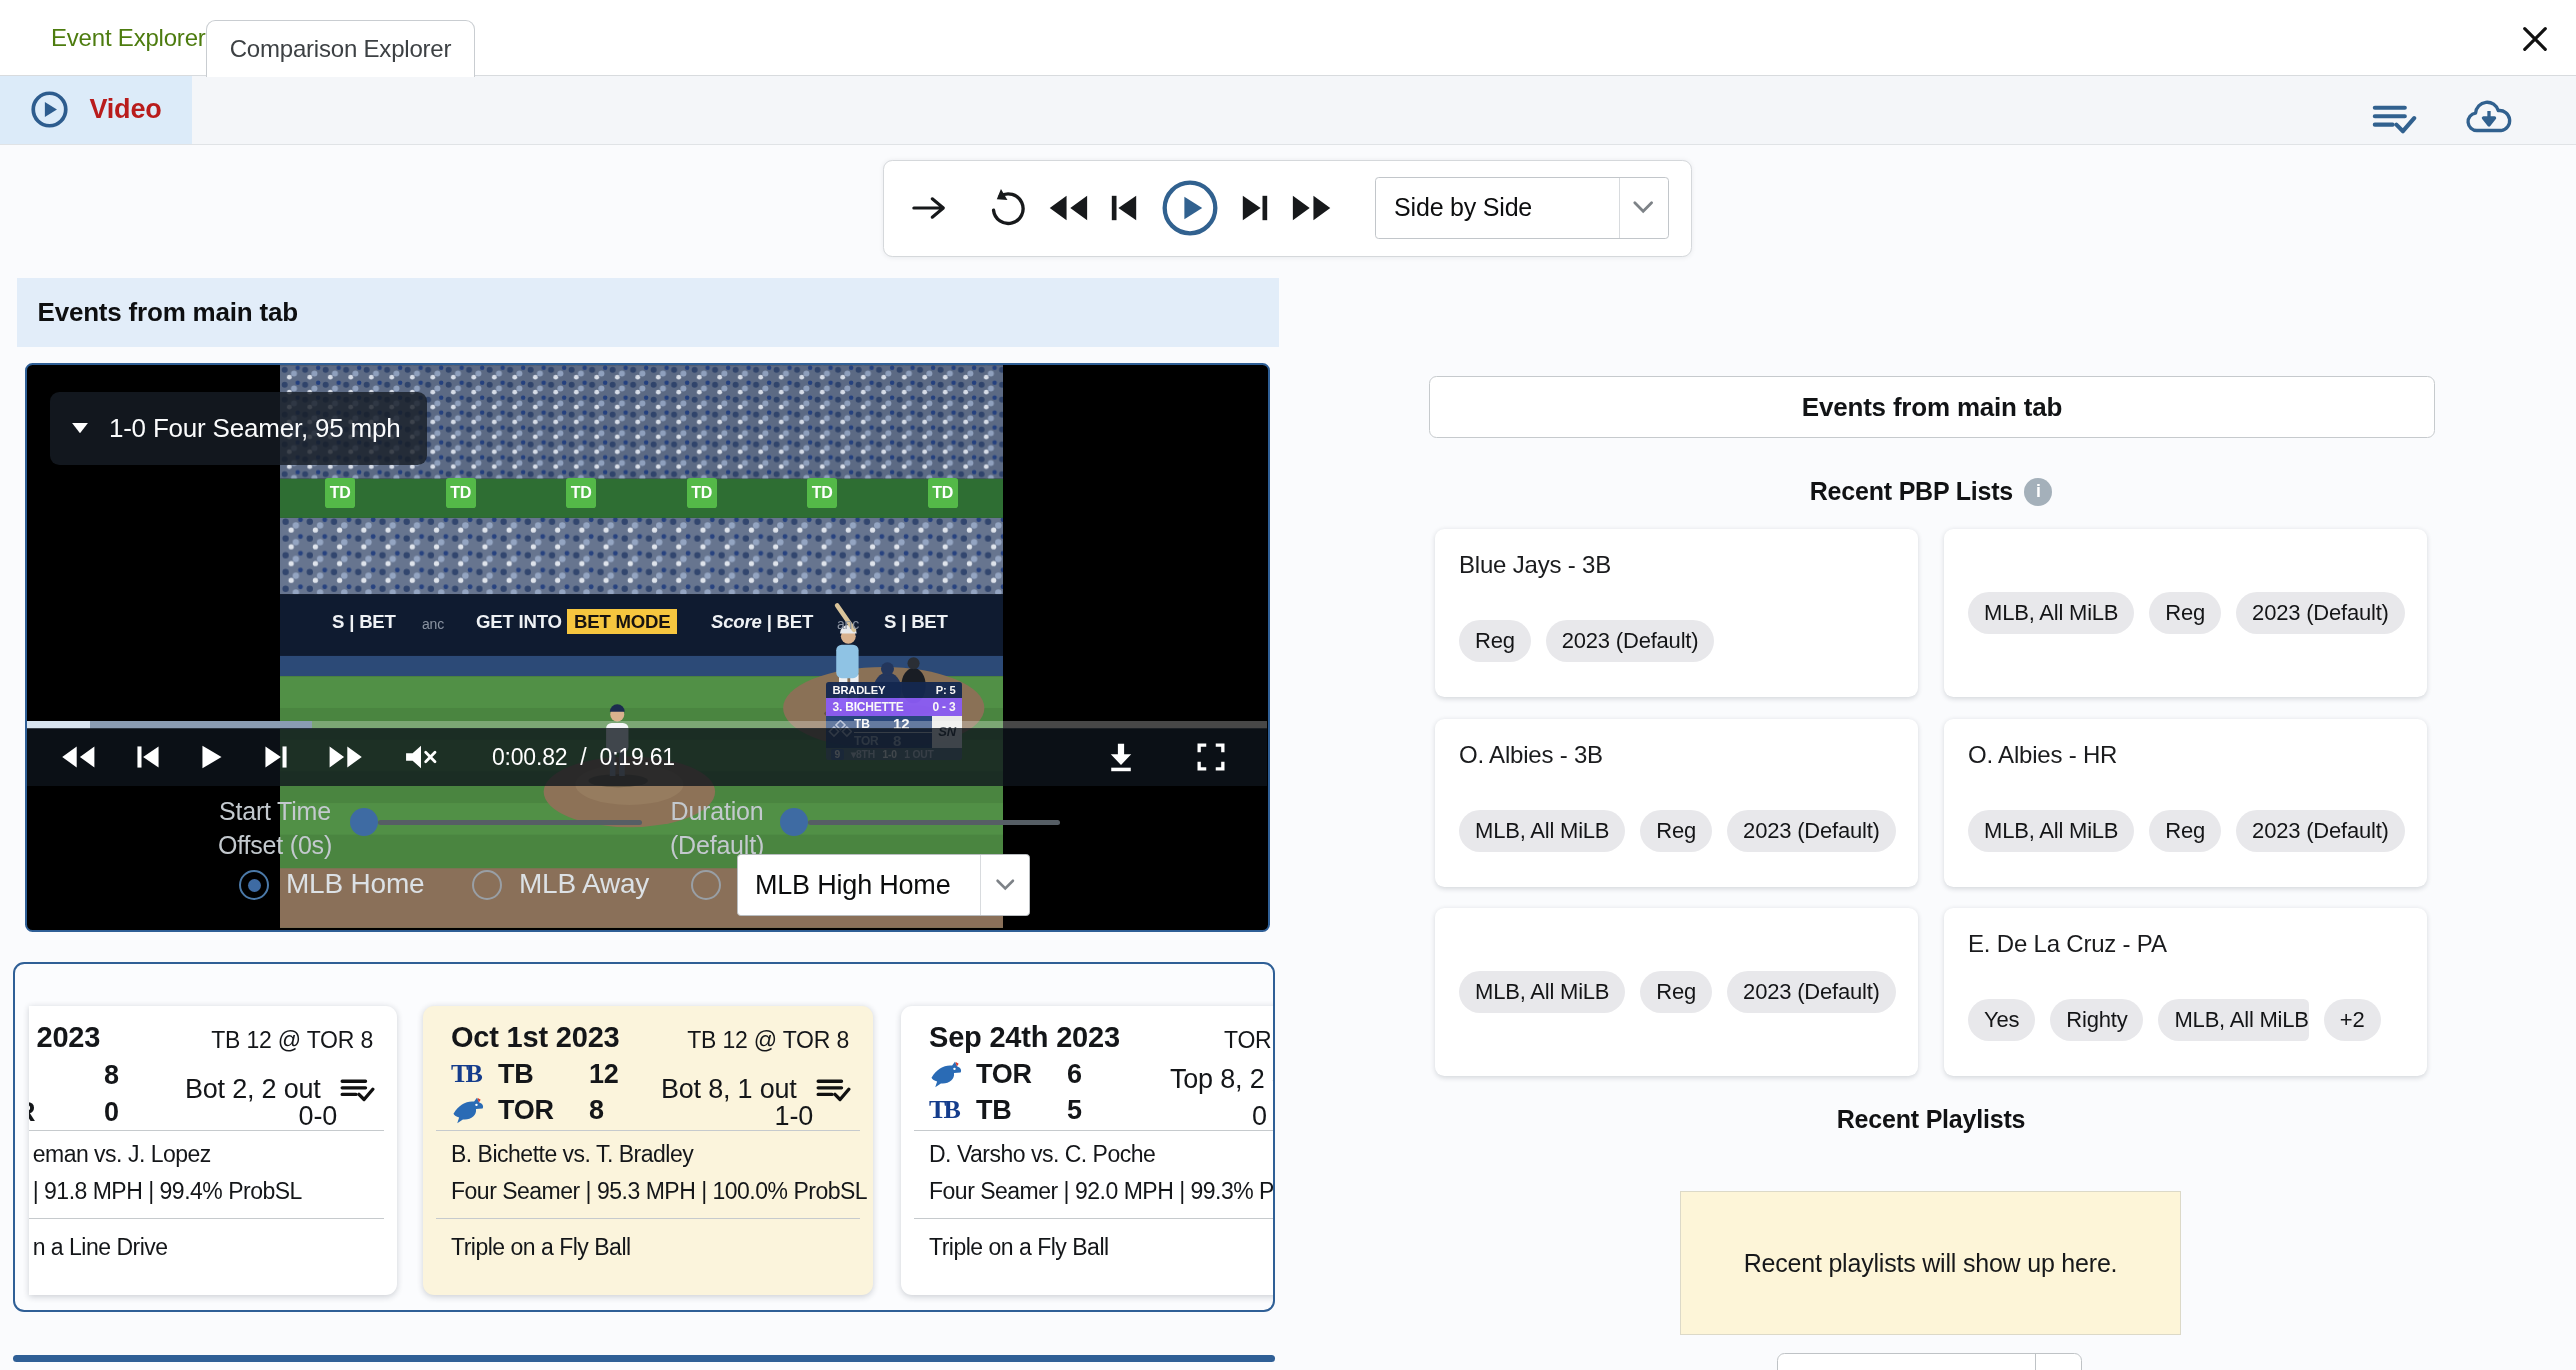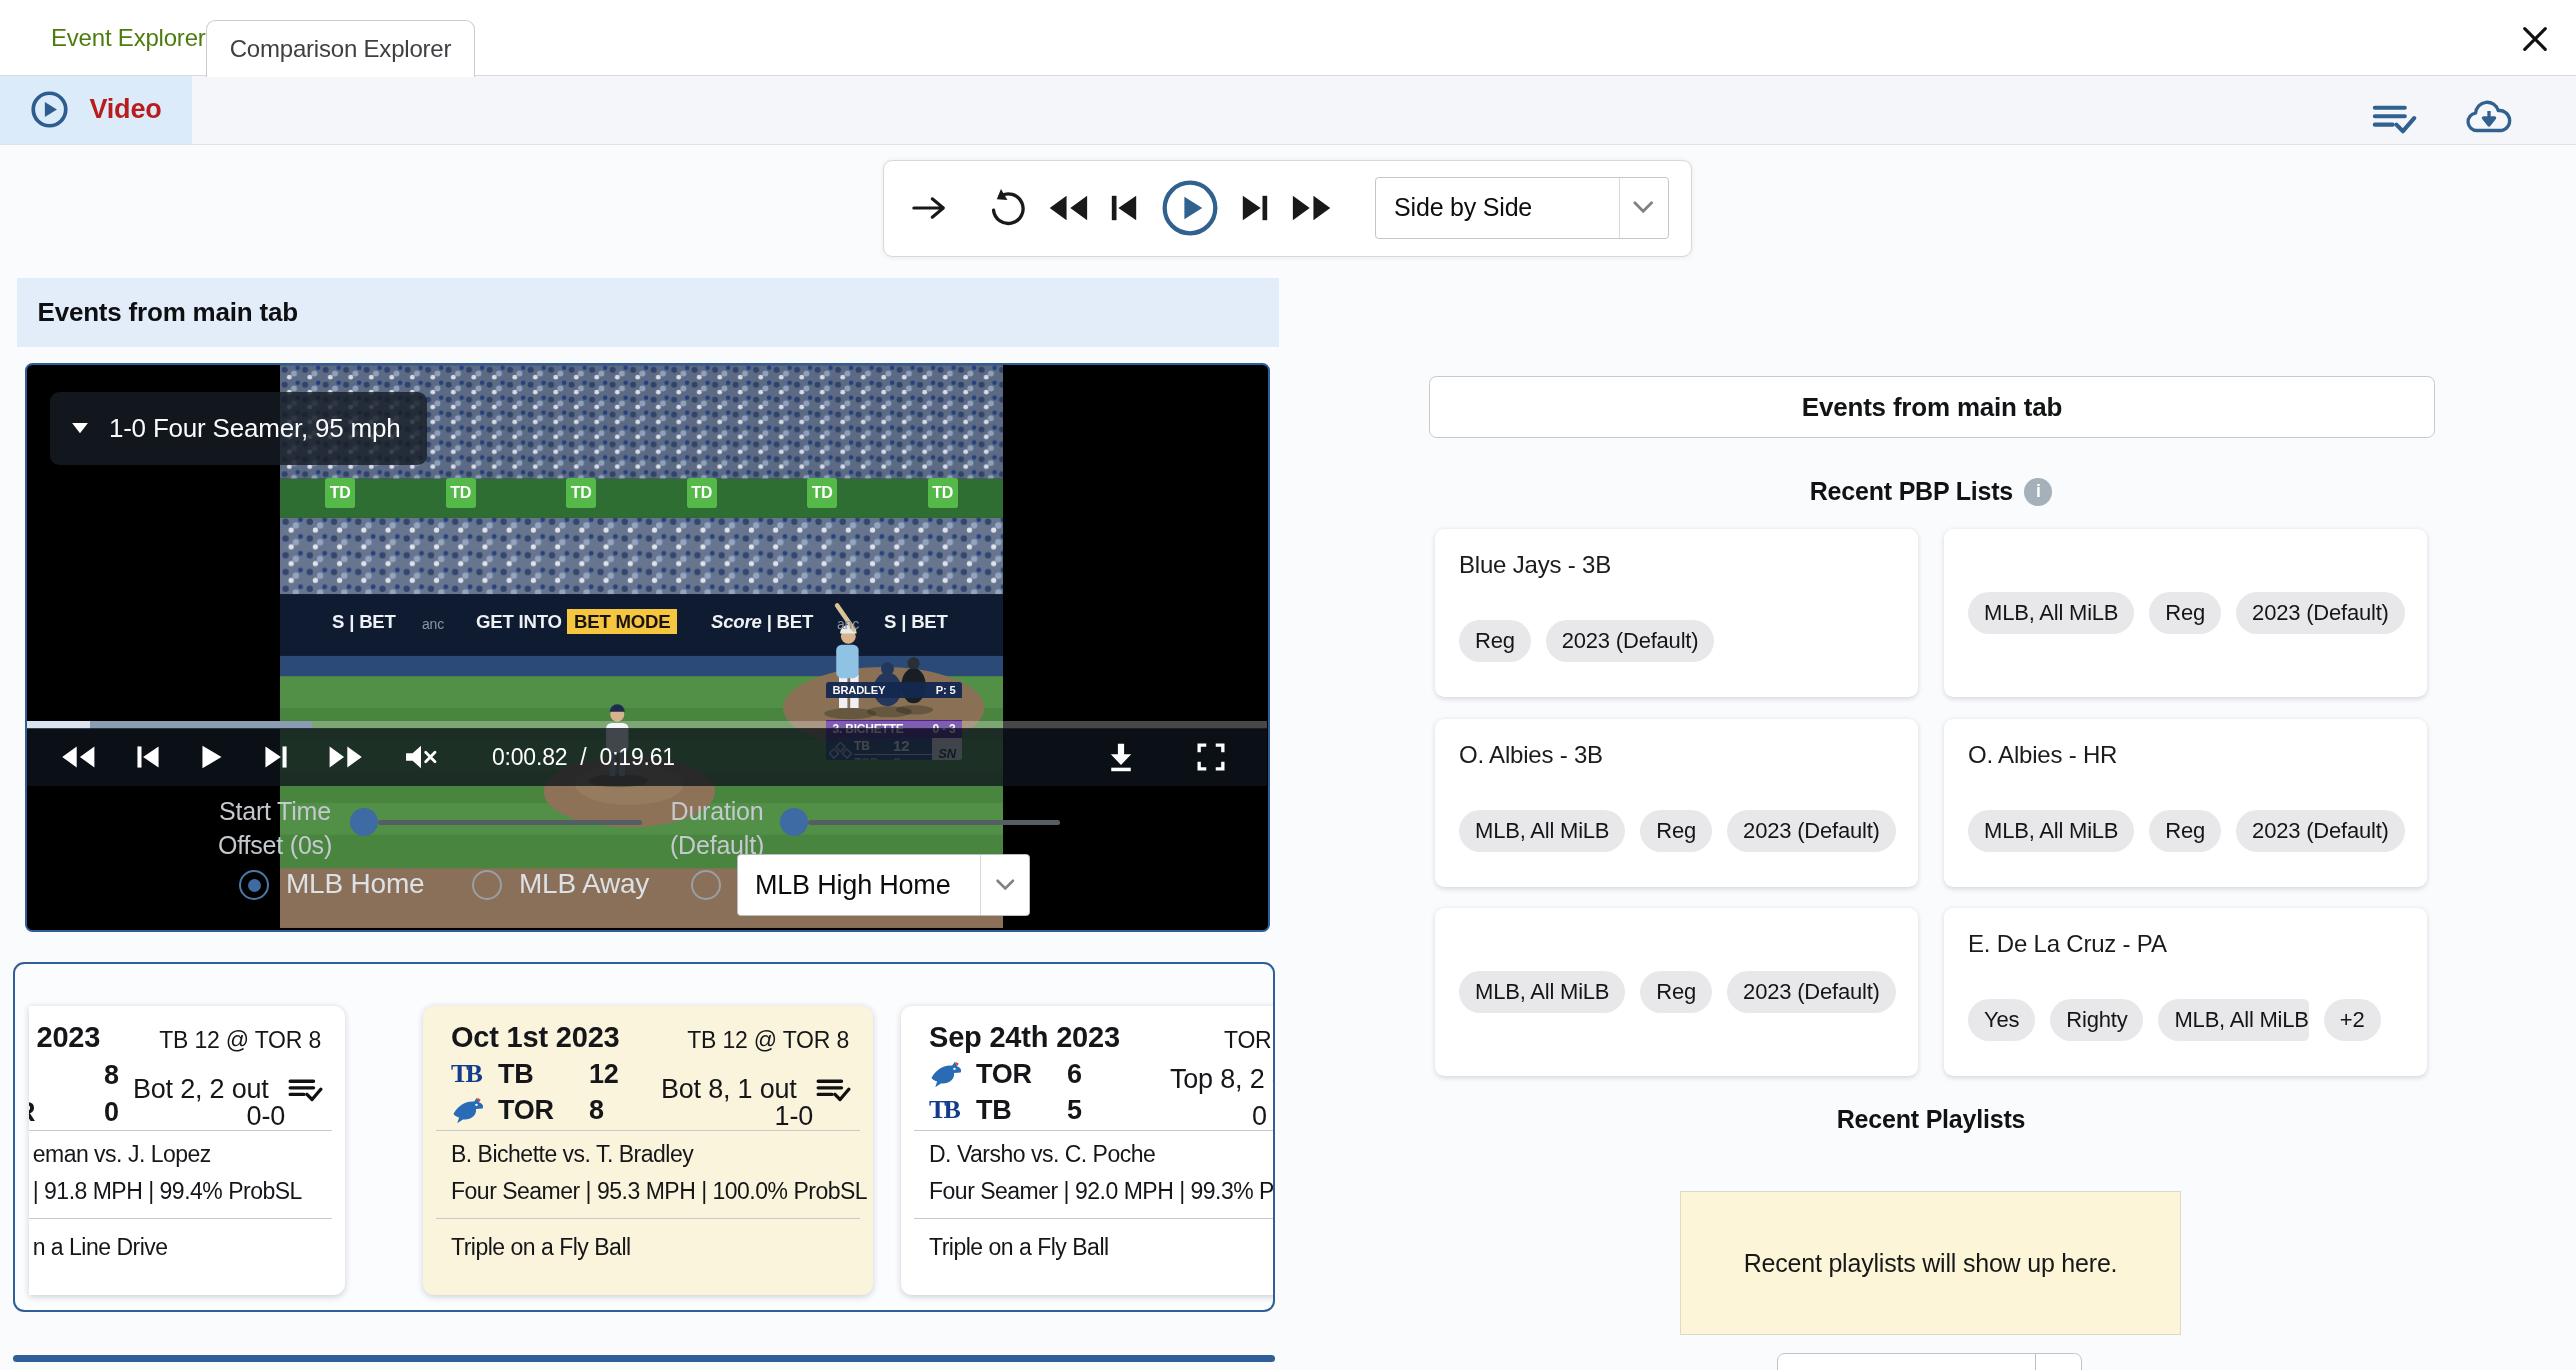--- a/index.html
+++ b/index.html
@@ -36,21 +36,21 @@
   .td-tile{width:30px;height:30px;background:#54b948;color:#fff;font-size:16px;font-weight:800;display:flex;align-items:center;justify-content:center;border-radius:2.8px;}
   .signs{position:absolute;left:0;top:229px;width:723px;height:62px;}
   .sign{position:absolute;top:17px;color:#eef1f4;font-weight:700;font-size:18.6px;white-space:nowrap;}
   .sign-anc{top:22.4px;color:#8a93a1;font-weight:400;font-size:14px;}
   .bm-box{background:#f6c63f;color:#171310;padding:1.9px 6.5px;margin-left:5.6px;}
   .score-it{font-style:italic;}
   
   .scorebug{position:absolute;left:546px;top:317px;width:136px;height:78px;font-size:12px;border-radius:2.8px;overflow:hidden;opacity:.95;}
   .sb-row{display:flex;align-items:center;justify-content:space-between;padding:0 6.5px;color:#fff;font-weight:700;}
   .sb-r1{height:16px;background:#142850;font-size:11.2px;}
-  .sb-r2{height:17.7px;background:#4c1d95;font-size:12px;margin-top:22px;}
+  .sb-r2{height:17.7px;background:#8b5cf6;font-size:12px;}
   .sb-mid{height:32px;background:#24457f;display:flex;align-items:stretch;}
   .sb-bases{width:28px;display:flex;align-items:center;justify-content:center;}
   .sb-teams{flex:1;display:flex;flex-direction:column;}
   .sb-trow{height:16px;display:flex;align-items:center;color:#fff;font-weight:700;}
   .sb-trow.dim{color:#9fb0cc;}
   .sb-tabbr{width:39px;font-size:12px;}
   .sb-tscore{font-size:15px;}
   .sb-trow:first-child{border-bottom:0.9px solid #c8d2e4;}
   .sb-sn{width:30px;background:#f2f3f4;color:#1d2733;font-weight:900;font-style:italic;display:flex;align-items:center;justify-content:center;font-size:13px;}
   .sb-r5{height:13px;background:rgba(96,117,156,.75);display:flex;align-items:center;gap:7.5px;padding:0 4.7px;font-size:10.3px;color:#cdd6e4;font-weight:700;}
@@ -72,21 +72,21 @@
   
   .vradio{position:absolute;width:30px;height:30px;border-radius:50%;box-sizing:border-box;cursor:pointer;}
   .vradio.sel{border:2.8px solid #4b79a8;display:flex;align-items:center;justify-content:center;}
   .vradio.sel::after{content:"";width:13px;height:13px;border-radius:50%;background:#3e6ba3;}
   .vradio.unsel{border:2.8px solid #999fa5;}
   .vradio-label{position:absolute;font-size:28px;color:#dce1e5;white-space:nowrap;}
   .cam-select{position:absolute;left:710px;top:489px;width:293px;height:62px;background:#fff;border:0.9px solid #b9bdc0;border-radius:3.7px;display:flex;align-items:center;font-size:27px;color:#0b0c0d;padding-left:17px;box-sizing:border-box;cursor:pointer;}
   
   .cards-box{position:absolute;left:13px;top:962px;width:1262px;height:350px;box-sizing:border-box;border:2.8px solid #2f5f96;border-radius:11.2px;overflow:hidden;background:#fbfcfe;}
   .ecard{position:absolute;top:42px;height:289px;background:#fff;border-radius:11.2px;box-shadow:0 1.9px 6.5px rgba(25,35,50,.20);}
-  .ecard-clip{left:14px;width:316px;border-radius:0 11.2px 11.2px 0;overflow:hidden;}
+  .ecard-clip{left:14px;width:368px;border-radius:0 11.2px 11.2px 0;overflow:hidden;}
   .ecard-mid{left:408px;width:450px;background:#fbf4dc;}
   .ecard-right{left:886px;width:451px;}
   .ec-date{position:absolute;left:28px;top:15px;font-size:29px;font-weight:700;white-space:nowrap;}
   .ec-match{position:absolute;right:24px;top:20.5px;font-size:23px;white-space:nowrap;}
   .ec-trow{position:absolute;left:28px;display:flex;align-items:center;height:34px;white-space:nowrap;}
   .ec-logo{width:47px;display:flex;align-items:center;}
   .ec-abbr{width:91px;font-size:27px;font-weight:700;}
   .ec-score{font-size:27px;font-weight:700;}
   .ec-state{position:absolute;right:22.4px;top:68px;display:flex;align-items:center;gap:19px;font-size:27px;white-space:nowrap;}
   .ec-count{position:absolute;right:60px;top:95px;font-size:27px;}

